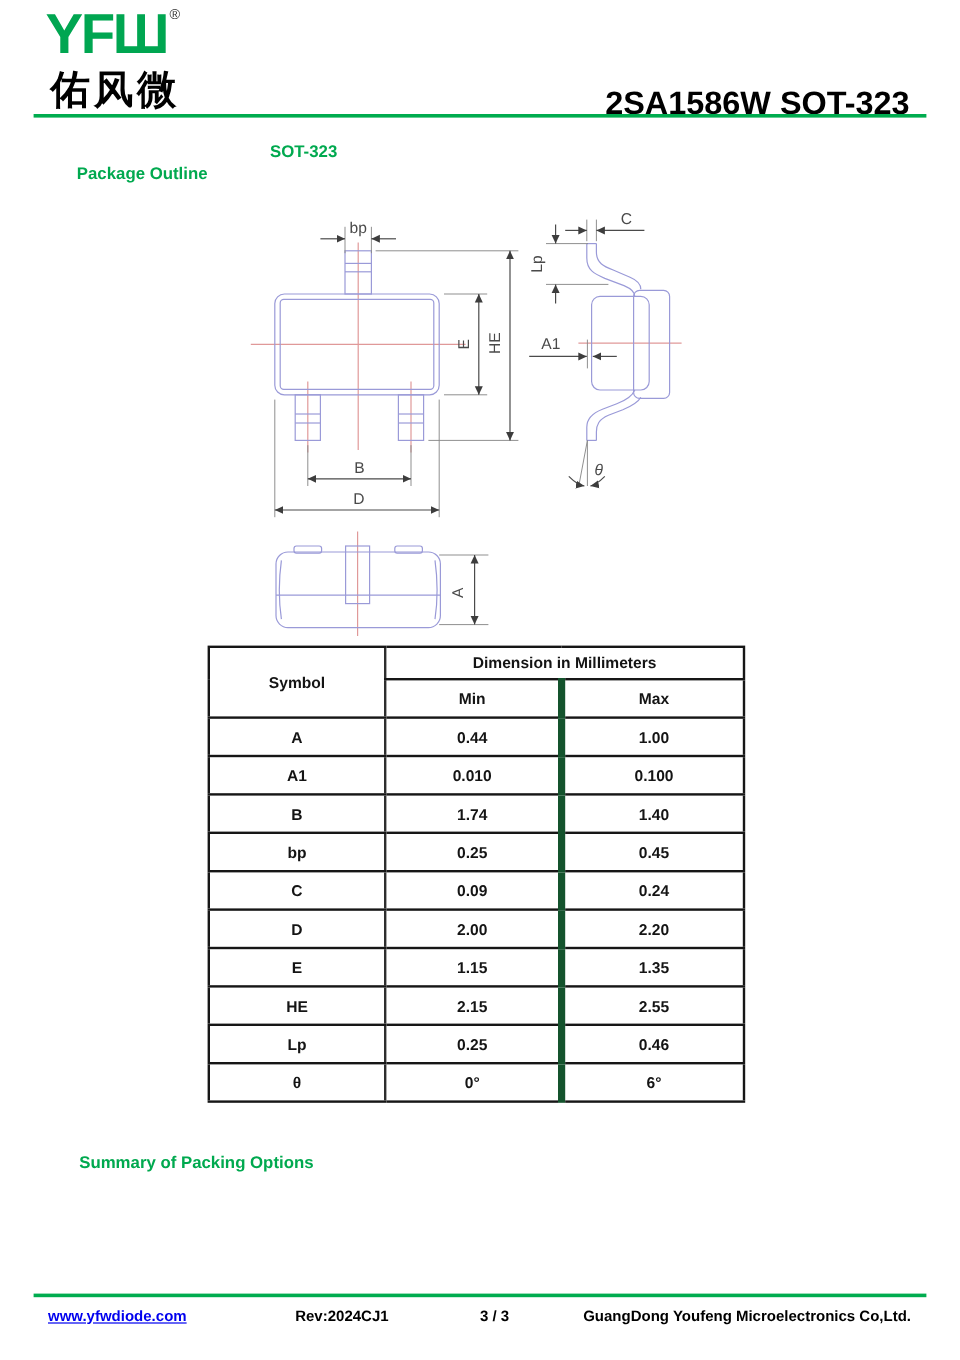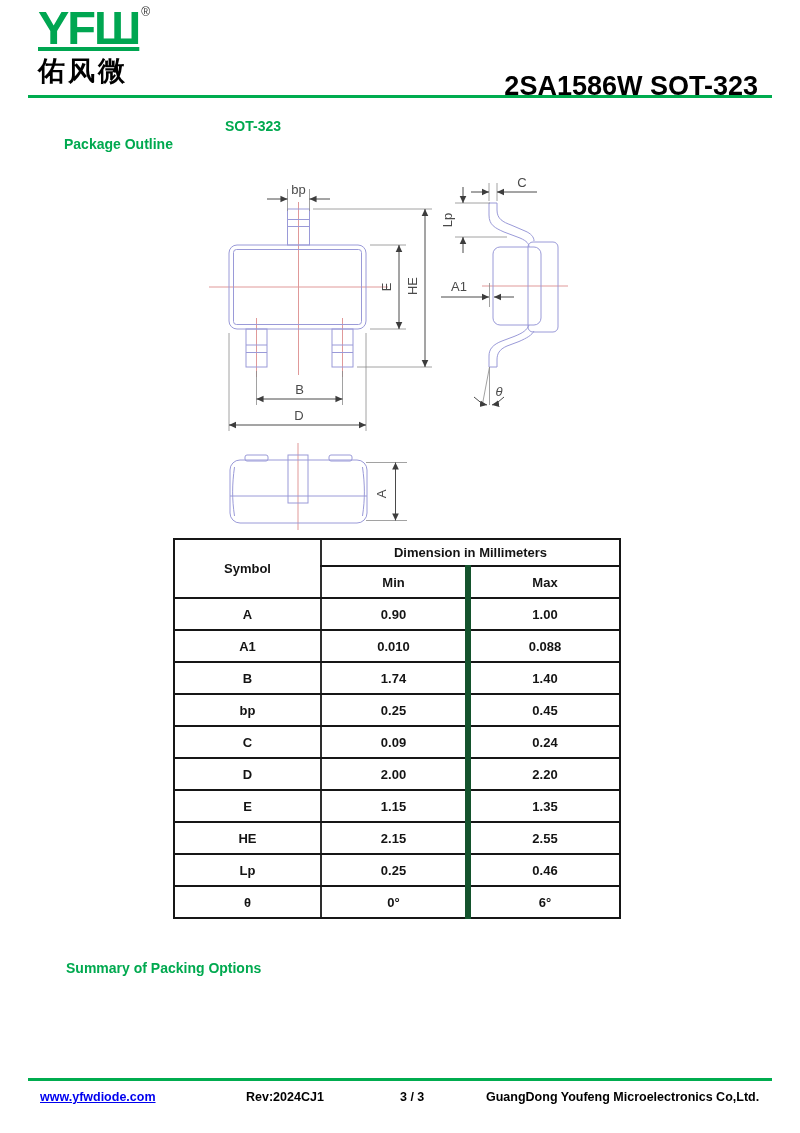--- a/index.html
+++ b/index.html
@@ -3,24 +3,24 @@
 <meta charset="utf-8">
 <style>
   html,body{margin:0;padding:0;background:#fff;}
   .page{
     position:relative;width:800px;height:1133px;background:#ffffff;overflow:hidden;
     font-family:"Liberation Sans","DejaVu Sans",sans-serif;color:#111;
   }
   
   .logo{position:absolute;left:38px;top:4px;line-height:1;}
   .logo-row{display:flex;align-items:flex-start;}
-  .logo-yf{font-size:47px;font-weight:800;color:#00A651;letter-spacing:-2px;text-decoration:underline;}
+  .logo-yf{font-size:47px;font-weight:800;color:#00A651;letter-spacing:-2px;}
   .logo-reg{font-size:12px;font-weight:400;color:#333;margin-left:2px;margin-top:2px;}
-  .logo-cn{font-size:27px;font-weight:700;color:#000;letter-spacing:3px;margin-top:7px;
-           font-family:"Liberation Sans","DejaVu Sans",sans-serif;}
+  .logo-cn{font-size:33px;font-weight:700;color:#000;letter-spacing:3px;margin-top:7px;
+           font-family:"Liberation Sans","DejaVu Sans",sans-serif;text-align:right;}
   .part-title{position:absolute;top:71px;right:42px;font-size:27px;font-weight:bold;color:#000;}
   .rule-green{position:absolute;left:28px;width:744px;height:3px;background:#00AC4F;}
   .rule-top{top:95px;}
   .rule-bottom{top:1078px;}
   .sec-label{position:absolute;font-size:14px;font-weight:bold;color:#00A94F;}
   .sec-outline{left:64px;top:136px;}
   .sec-pkgname{left:225px;top:118px;}
   .sec-packing{left:66px;top:960px;}
   
   .drawing{position:absolute;left:130px;top:155px;}
@@ -200,27 +200,27 @@
         <tr class="h1">
       <th rowspan="2">Symbol</th>
       <th colspan="2" class="c-min">Dimension in Millimeters</th>
     </tr>
     <tr class="h2">
       <th class="c-min">Min</th>
       <th class="c-max">Max</th>
     </tr>
     <tr>
           <td>A</td>
-          <td class="c-min">0.90</td>
+          <td class="c-min">0.44</td>
           <td class="c-max">1.00</td>
         </tr>
     <tr>
           <td>A1</td>
           <td class="c-min">0.010</td>
-          <td class="c-max">0.088</td>
+          <td class="c-max">0.100</td>
         </tr>
     <tr>
           <td>B</td>
           <td class="c-min">1.74</td>
           <td class="c-max">1.40</td>
         </tr>
     <tr>
           <td>bp</td>
           <td class="c-min">0.25</td>
           <td class="c-max">0.45</td>

